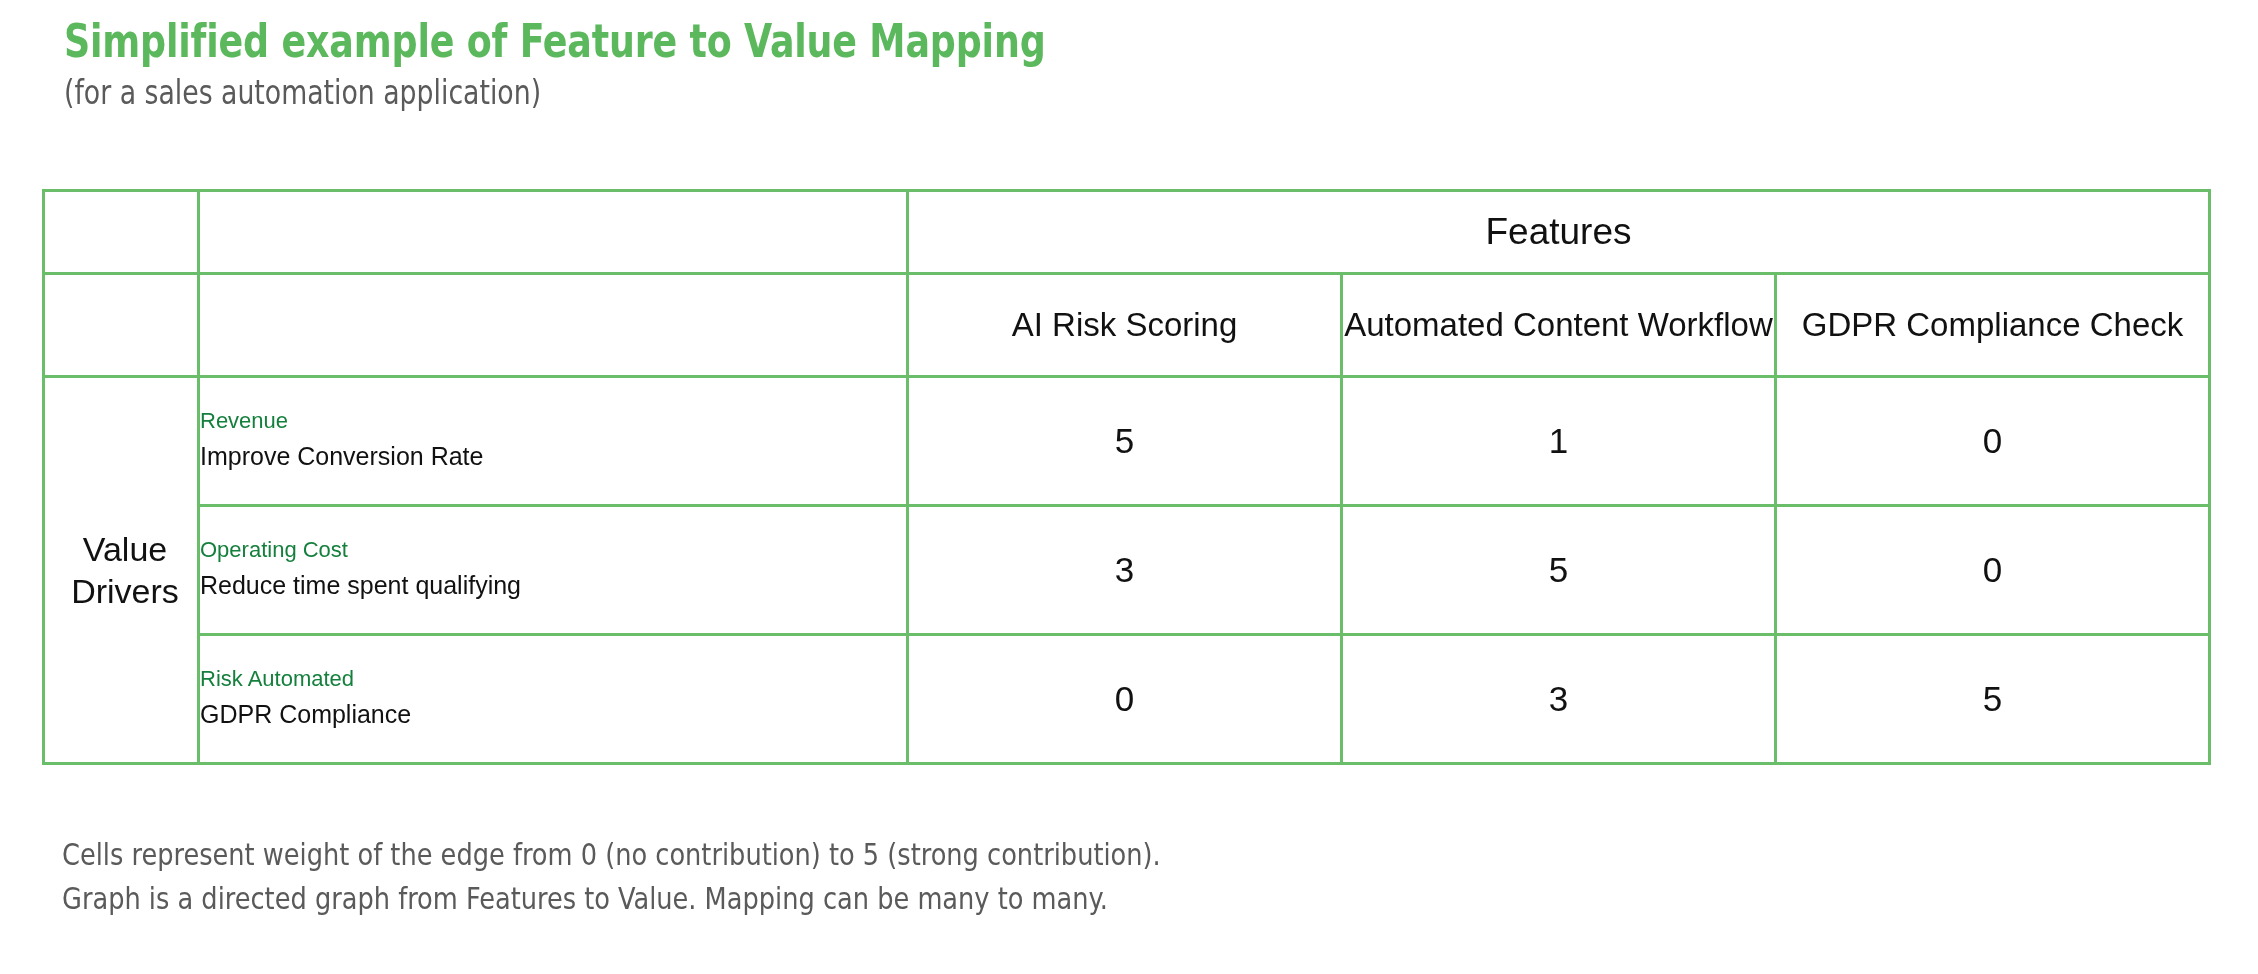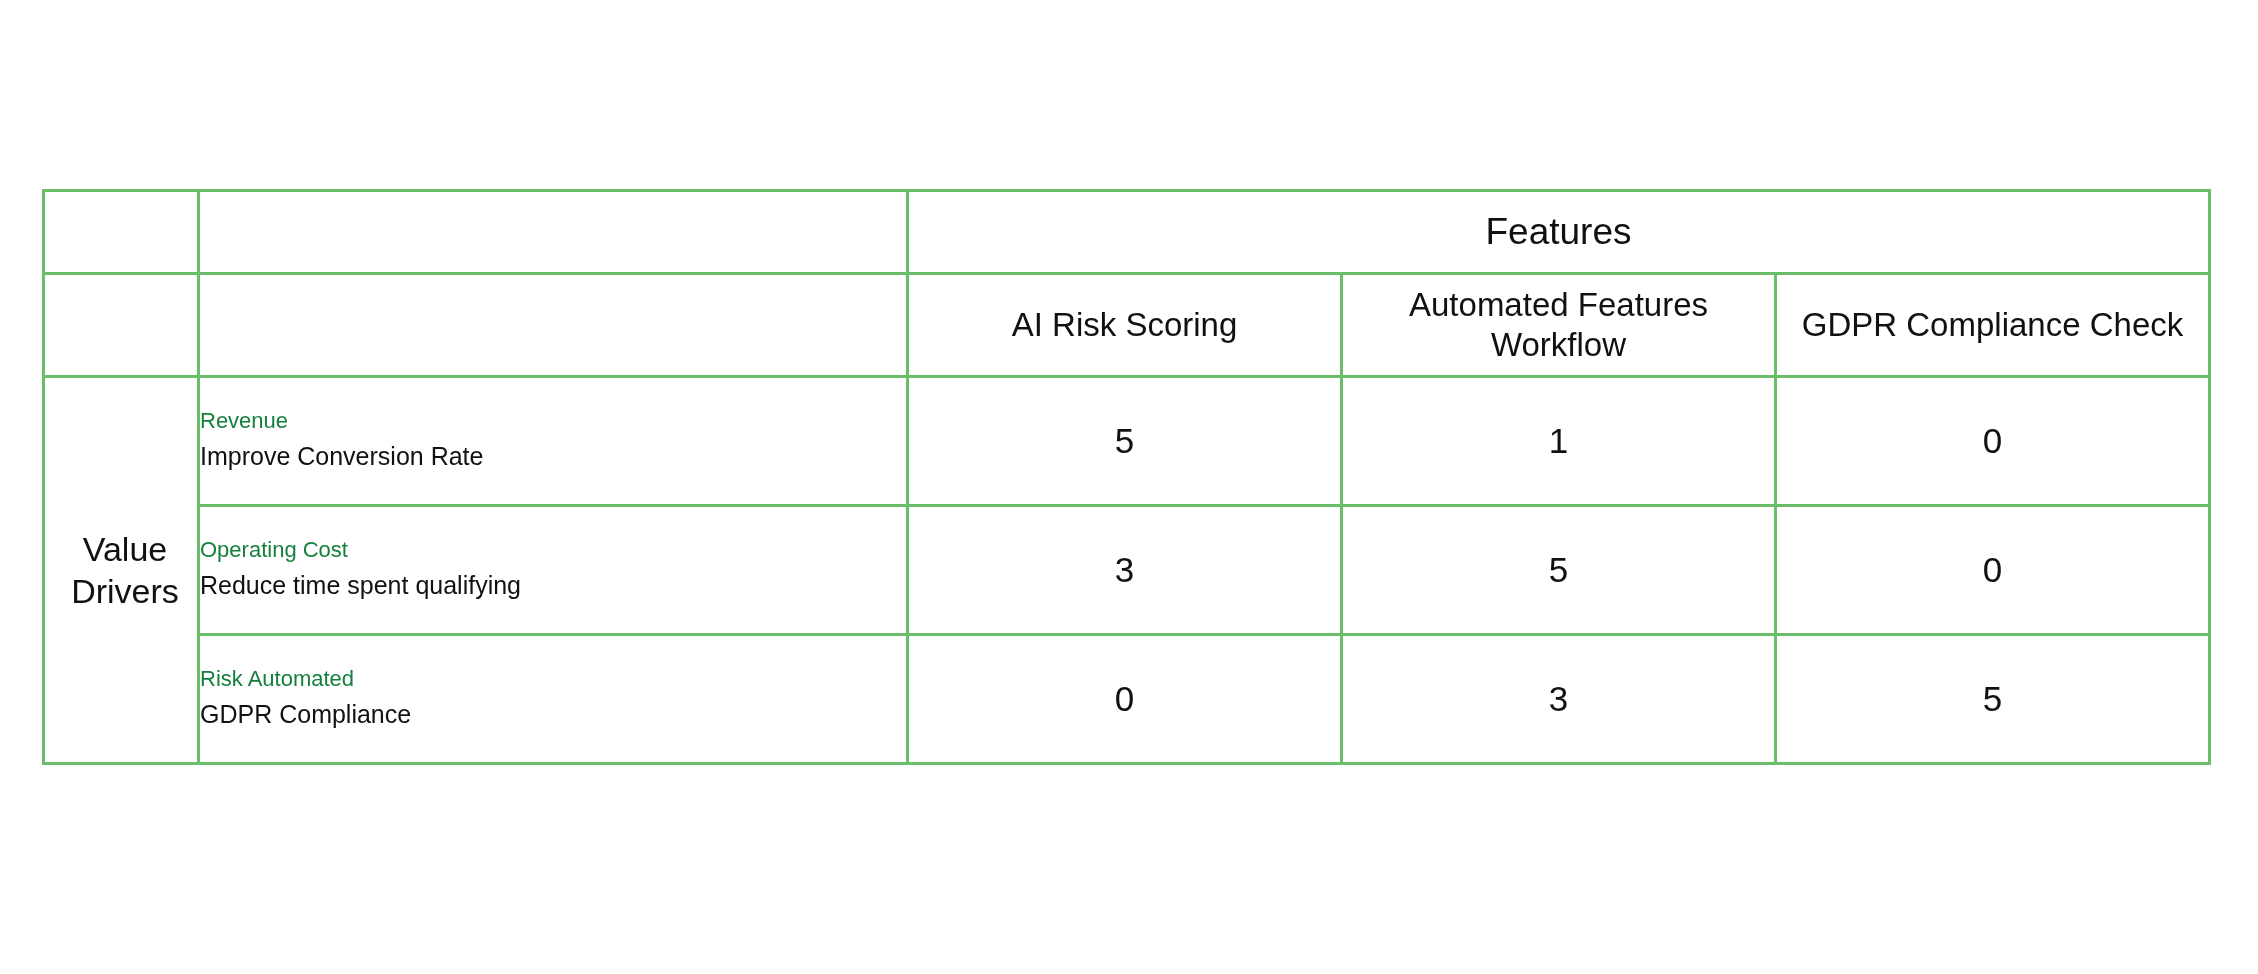--- a/index.html
+++ b/index.html
@@ -157,20 +157,24 @@
     white-space: nowrap;
     transform: scaleX(0.92);
     transform-origin: left center;
   }
 </style>
 </head>
 <body>
 
 <div class="page">
 
+  <div class="heading-block">
+    <div class="page-title">Simplified example of Feature to Value Mapping</div>
+    <div class="page-subtitle">(for a sales automation application)</div>
+  </div>
 
   <div class="matrix-wrap">
     <table class="matrix">
       <colgroup>
         <col class="c-drivers">
         <col class="c-names">
         <col class="c-feat">
         <col class="c-feat">
         <col class="c-feat">
       </colgroup>
@@ -179,21 +183,21 @@
         <tr>
           <td class="cell-blank-a"></td>
           <td class="cell-blank-b"></td>
           <td class="cell-features" colspan="3">Features</td>
         </tr>
 
         <tr>
           <td class="cell-blank-c"></td>
           <td class="cell-blank-d"></td>
           <td class="cell-feature-head">AI Risk Scoring</td>
-          <td class="cell-feature-head">Automated Features Workflow</td>
+          <td class="cell-feature-head">Automated Content Workflow</td>
           <td class="cell-feature-head">GDPR Compliance Check</td>
         </tr>
 
         <tr>
           <td class="cell-value-drivers" rowspan="3">
             <span class="vd-line">Value</span>
             <span class="vd-line">Drivers</span>
           </td>
           <td class="cell-driver">
             <span class="driver-category">Revenue</span>
@@ -221,14 +225,18 @@
           </td>
           <td class="cell-score">0</td>
           <td class="cell-score">3</td>
           <td class="cell-score">5</td>
         </tr>
 
       </tbody>
     </table>
   </div>
 
+  <div class="footnotes">
+    <div class="footnote-line">Cells represent weight of the edge from 0 (no contribution) to 5 (strong contribution).</div>
+    <div class="footnote-line">Graph is a directed graph from Features to Value. Mapping can be many to many.</div>
+  </div>
 
 </div>
 
 </body></html>

